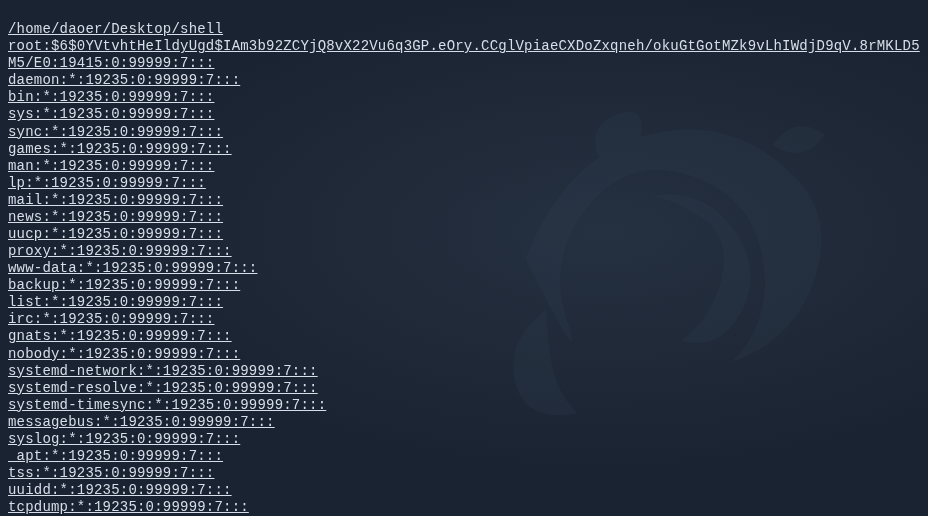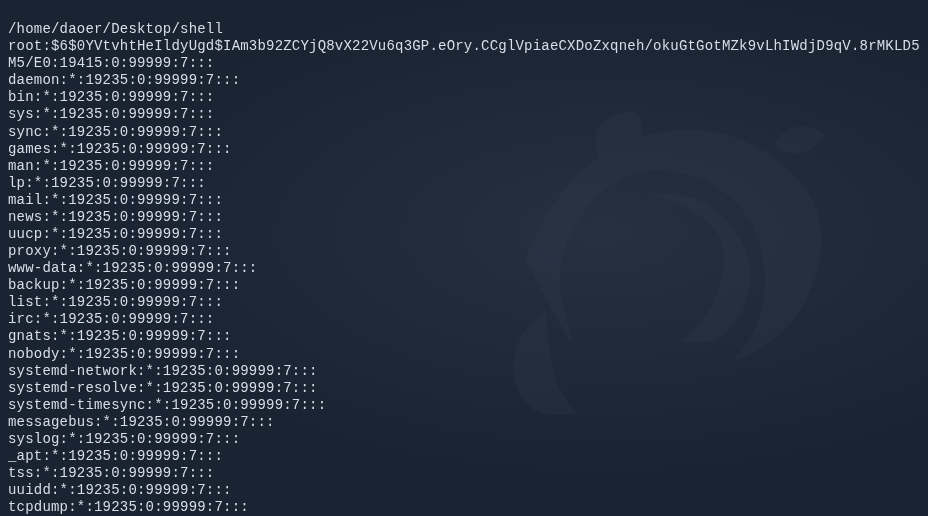--- a/index.html
+++ b/index.html
@@ -28,20 +28,21 @@
       position: relative;
       padding: 4px 8px;
       line-height: 1.22;
       white-space: pre-wrap;
       word-break: break-all;
       font-weight: 500;
       letter-spacing: 0.2px;
     }
     .line {
       display: block;
+      text-decoration: underline;
     }
     .path-line {
       color: #d8dee9;
     }
   </style>
 </head>
 <body>
 
 <svg class="dragon-bg" viewBox="0 0 400 400">
   <path fill="#3a4a5f" d="M 80 200 Q 120 100 200 80 Q 280 60 340 120 Q 380 160 360 220 Q 340 280 280 300 Q 320 260 310 200 Q 300 140 240 120 Q 180 100 140 150 Q 100 200 120 260 Q 140 320 80 200 Z M 200 140 Q 250 130 280 170 Q 310 210 290 250 Q 270 290 230 280 Q 260 260 270 220 Q 280 180 250 160 Q 220 140 200 140 Z M 150 100 Q 140 70 170 60 Q 200 50 190 90 Q 180 130 150 100 Z M 320 90 Q 340 60 370 80 Q 350 110 320 90 Z"></path>

